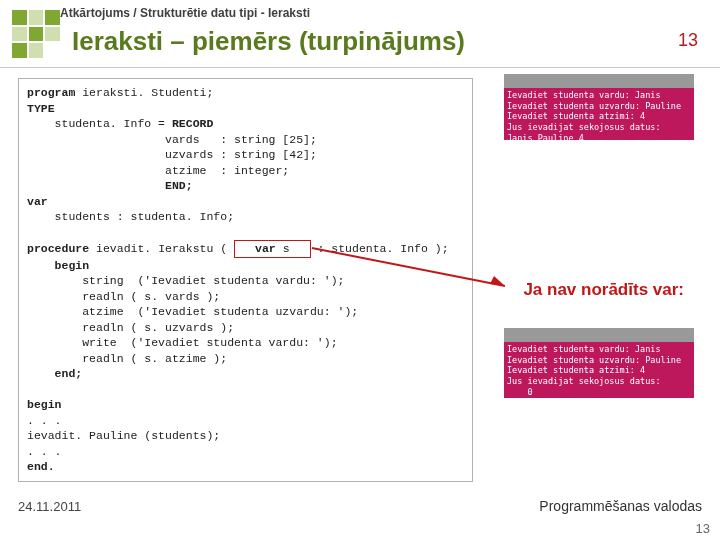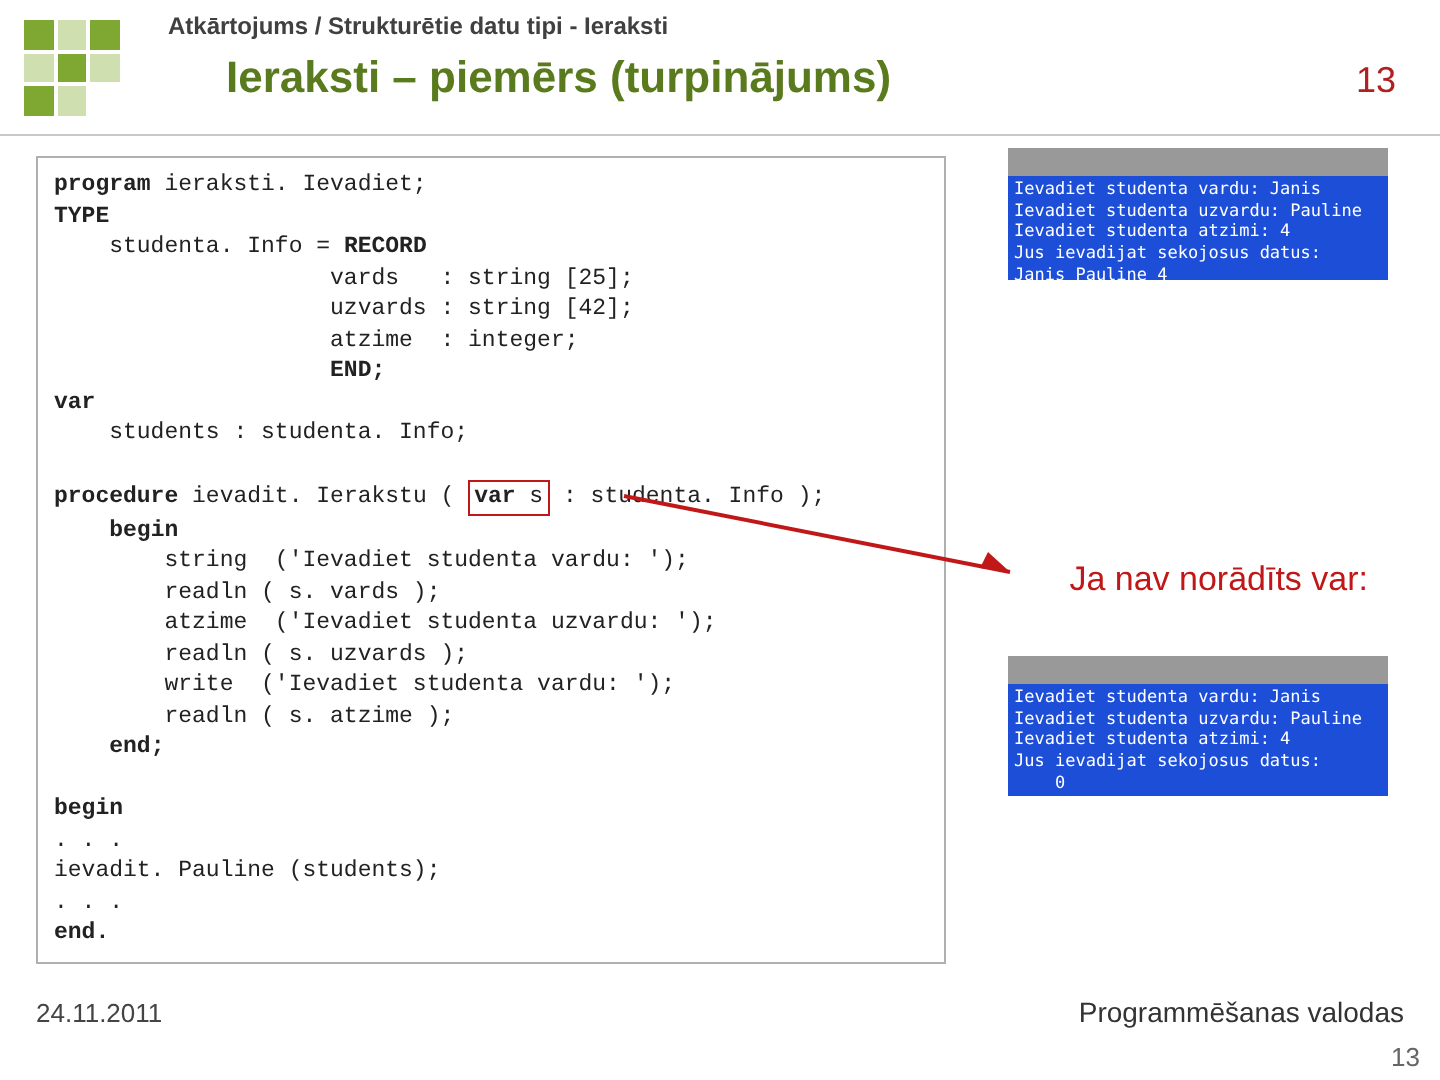--- a/index.html
+++ b/index.html
@@ -25,34 +25,33 @@
     display: grid;
     grid-template-columns: repeat(3, 1fr);
     grid-template-rows: repeat(3, 1fr);
     gap: 2px;
   }
   .logo-cell { background: #7fa832; }
   .logo-cell.light { background: #d0dfb0; }
   .logo-cell.empty { background: transparent; }
   .breadcrumb {
     position: absolute;
-    left: 84px;
+    left: 60px;
     top: 6px;
     font-size: 12px;
     font-weight: bold;
     color: #404040;
   }
   .title {
     position: absolute;
     left: 72px;
     top: 26px;
-    font-size: 22px;
+    font-size: 26px;
     font-weight: bold;
     color: #5a7a1e;
-    margin-left: 41px;
   }
   .slide-num {
     position: absolute;
     right: 22px;
     top: 30px;
     font-size: 18px;
     color: #b02020;
   }
   .content {
     padding: 10px 18px 0 18px;
@@ -64,44 +63,44 @@
     font-family: "Courier New", monospace;
     font-size: 11.5px;
     line-height: 1.35;
     color: #222;
     white-space: pre;
     width: 455px;
   }
   .kw { font-weight: bold; }
   .var-box {
     border: 1px solid #c01818;
-    padding: 0 2px;
+    padding: 0 20px;
     display: inline-block;
     font-family: Liberation Mono, monospace;
   }
   .screenshot {
     position: absolute;
-    background: #1d4ed8;
+    background: #be185d;
     color: #fff;
     font-family: "Lucida Console", monospace;
     font-size: 8.5px;
     line-height: 1.25;
     padding: 2px 3px;
     white-space: pre;
     border-top: 14px solid #999;
   }
   .scr1 { right: 26px; top: 6px; width: 190px; height: 66px; }
   .scr2 { right: 26px; top: 260px; width: 190px; height: 70px; }
   .annotation {
     position: absolute;
     right: 36px;
     top: 212px;
     color: #c01818;
     font-size: 17px;
-    font-weight: normal;
+    font-weight: bold;
   }
   .arrow {
     position: absolute;
     left: 310px;
     top: 178px;
     width: 205px;
     height: 45px;
     pointer-events: none;
   }
   .footer-date {
@@ -141,21 +140,21 @@
     <div class="logo-cell"></div>
       <div class="logo-cell light"></div>
       <div class="logo-cell empty"></div>
   </div>
   <div class="breadcrumb">Atkārtojums / Strukturētie datu tipi - Ieraksti</div>
   <div class="title">Ieraksti – piemērs (turpinājums)</div>
   <div class="slide-num">13</div>
 </div>
 
 <div class="content">
-  <div class="code-box"><span class="kw">program</span><span> ieraksti. Ievadiet;</span>
+  <div class="code-box"><span class="kw">program</span><span> ieraksti. Studenti;</span>
 <span class="kw">TYPE</span>
 <span>    studenta. Info = </span><span class="kw">RECORD</span>
 <span>                    vards   : string [25];</span>
 <span>                    uzvards : string [42];</span>
 <span>                    atzime  : integer;</span>
 <span>                    </span><span class="kw">END;</span>
 <span class="kw">var</span>
 <span>    students : studenta. Info;</span>
 <span></span>
 <span class="kw">procedure</span><span> ievadit. Ierakstu ( </span><span class="var-box"><span class="kw">var</span><span> s</span></span><span> : studenta. Info );</span>

